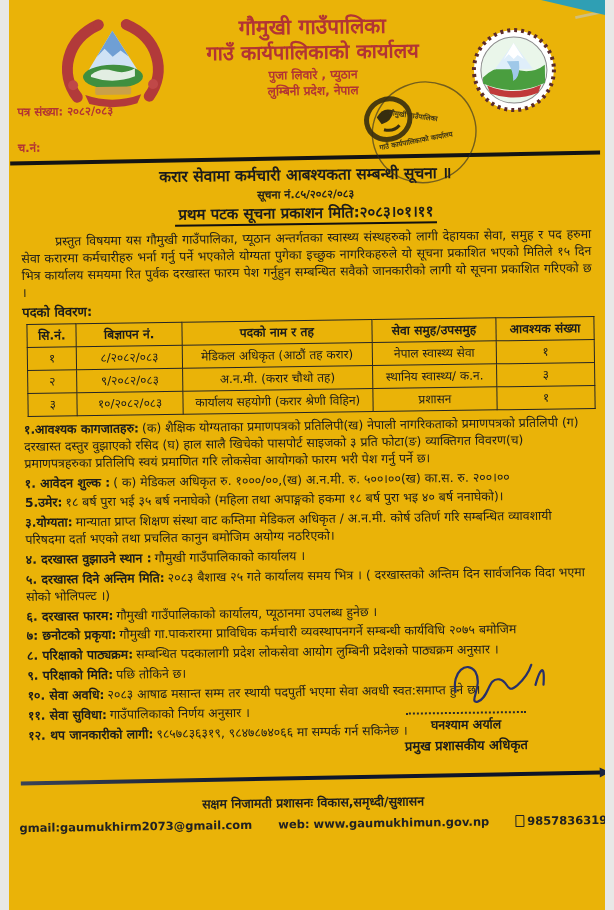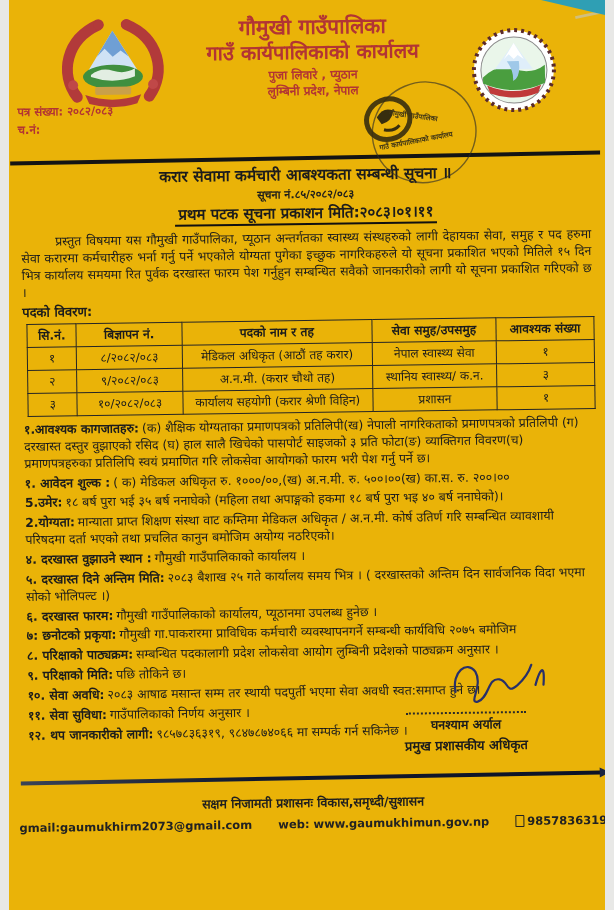--- a/index.html
+++ b/index.html
@@ -11,21 +11,21 @@
           border-top:15px solid #2f9fb4;border-left:64px solid transparent;z-index:5;}
   .corner2{position:absolute;top:13px;right:0;width:30px;height:3px;background:#bfc7c9;
            transform:rotate(-12deg);opacity:.6;}
   
   .hdr{position:absolute;top:8px;left:0;right:0;height:150px;}
   .hdr-center{position:absolute;left:130px;right:110px;top:6px;text-align:center;color:#b23434;}
   .org{font-size:21px;font-weight:bold;line-height:1.25;}
   .office{font-size:20px;font-weight:bold;line-height:1.25;}
   .addr{font-size:12px;font-weight:bold;line-height:1.3;margin-top:3px;}
   .letterno{position:absolute;left:12px;top:92px;color:#b23434;font-weight:bold;font-size:11.5px;}
-  .refno{position:absolute;left:12px;top:110px;color:#b23434;font-weight:bold;font-size:11.5px;}
+  .refno{position:absolute;left:12px;top:128px;color:#b23434;font-weight:bold;font-size:11.5px;}
   .logo-left{position:absolute;left:52px;top:4px;}
   .logo-right{position:absolute;right:44px;top:22px;}
   
   .stamp{position:absolute;left:352px;top:70px;width:122px;height:112px;transform:rotate(-22deg);
          opacity:.82;z-index:4;pointer-events:none;}
   .stamp svg{position:absolute;inset:0;}
   .stamp .st-t1{position:absolute;left:38px;top:34px;font-size:7px;color:#1a1a1a;
                 transform:rotate(30deg);white-space:nowrap;font-weight:bold;}
   .stamp .st-t2{position:absolute;left:18px;top:58px;font-size:7px;color:#1a1a1a;
                 transform:rotate(12deg);white-space:nowrap;font-weight:bold;}
@@ -163,21 +163,21 @@
             <td>प्रशासन</td>
             <td>१</td>
           </tr>
         </tbody>
       </table>
 
       <div class="items">
         <div class="item"><b>१.आवश्यक कागजातहरु:</b><span>(क) शैक्षिक योग्यताका प्रमाणपत्रको प्रतिलिपी(ख)  नेपाली नागरिकताको प्रमाणपत्रको प्रतिलिपी (ग)  दरखास्त दस्तुर वुझाएको रसिद (घ) हाल सालै खिचेको पासपोर्ट साइजको ३ प्रति फोटा(ङ) व्याक्तिगत विवरण(च) प्रमाणपत्रहरुका प्रतिलिपि स्वयं प्रमाणित गरि लोकसेवा आयोगको फारम भरी पेश गर्नु पर्ने छ।</span></div>
         <div class="item"><b>१. आवेदन शुल्क :</b><span>( क) मेडिकल अधिकृत रु. १०००/००,(ख)  अ.न.मी. रु. ५००।००(ख)  का.स. रु. २००।००</span></div>
         <div class="item"><b>5.उमेर:</b><span>१८ बर्ष पुरा भई ३५ बर्ष ननाघेको  (महिला तथा अपाङ्गको हकमा १८ बर्ष पुरा भइ ४० बर्ष ननाघेको)।</span></div>
-        <div class="item"><b>2.योग्यता:</b><span>मान्याता प्राप्त शिक्षण संस्था वाट कम्तिमा मेडिकल अधिकृत / अ.न.मी. कोर्ष उतिर्ण गरि सम्बन्धित व्यावशायी परिषदमा दर्ता भएको तथा प्रचलित कानुन बमोजिम अयोग्य नठरिएको।</span></div>
+        <div class="item"><b>३.योग्यता:</b><span>मान्याता प्राप्त शिक्षण संस्था वाट कम्तिमा मेडिकल अधिकृत / अ.न.मी. कोर्ष उतिर्ण गरि सम्बन्धित व्यावशायी परिषदमा दर्ता भएको तथा प्रचलित कानुन बमोजिम अयोग्य नठरिएको।</span></div>
         <div class="item"><b>४. दरखास्त वुझाउने स्थान :</b><span>गौमुखी गाउँपालिकाको कार्यालय ।</span></div>
         <div class="item"><b>५. दरखास्त दिने अन्तिम मिति:</b><span>२०८३ बैशाख  २५  गते  कार्यालय समय भित्र । ( दरखास्तको अन्तिम दिन सार्वजनिक विदा भएमा सोको भोलिपल्ट ।)</span></div>
         <div class="item"><b>६. दरखास्त फारम:</b><span>गौमुखी गाउँपालिकाको कार्यालय, प्यूठानमा उपलब्ध हुनेछ ।</span></div>
         <div class="item"><b>७: छनोटको प्रकृया:</b><span>गौमुखी गा.पाकरारमा प्राविधिक कर्मचारी व्यवस्थापनगर्ने सम्बन्धी कार्यविधि २०७५ बमोजिम</span></div>
         <div class="item"><b>८. परिक्षाको पाठ्यक्रम:</b><span>सम्बन्धित पदकालागी प्रदेश लोकसेवा आयोग लुम्बिनी प्रदेशको पाठ्यक्रम अनुसार ।</span></div>
         <div class="item"><b>९. परिक्षाको मिति:</b><span>पछि तोकिने छ।</span></div>
         <div class="item"><b>१०.  सेवा अवधि:</b><span>२०८३ आषाढ मसान्त सम्म तर स्थायी पदपुर्ती भएमा सेवा अवधी स्वत:समाप्त हुने छ।</span></div>
         <div class="item"><b>११. सेवा सुविधा:</b><span>गाउँपालिकाको निर्णय अनुसार ।</span></div>
         <div class="item"><b>१२. थप जानकारीको लागी:</b><span>९८५७८३६३१९, ९८४७८७४०६६  मा सम्पर्क गर्न सकिनेछ ।</span></div>
       </div>

